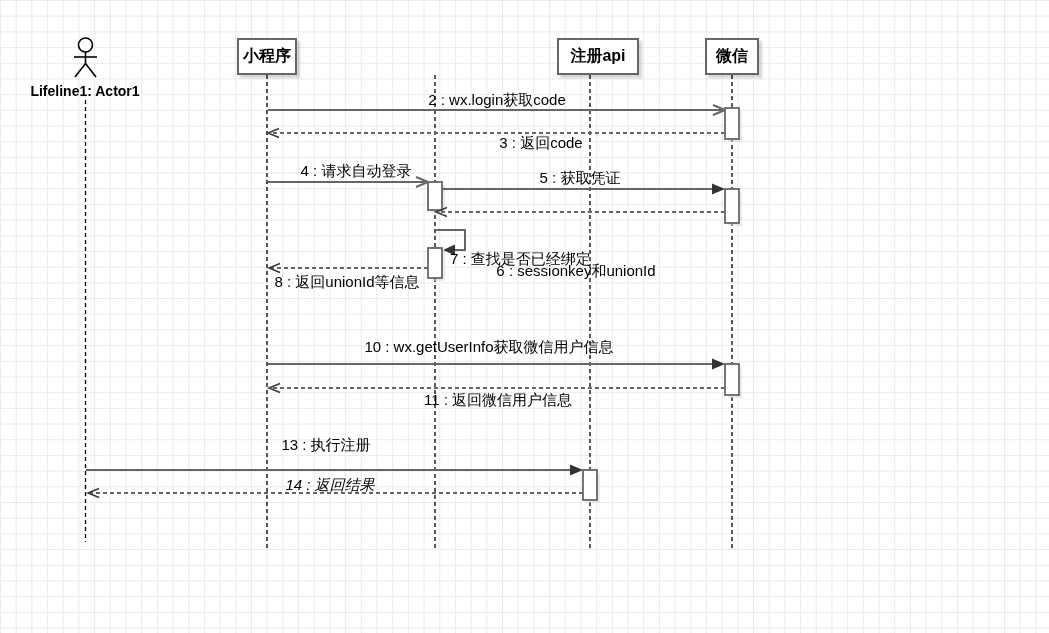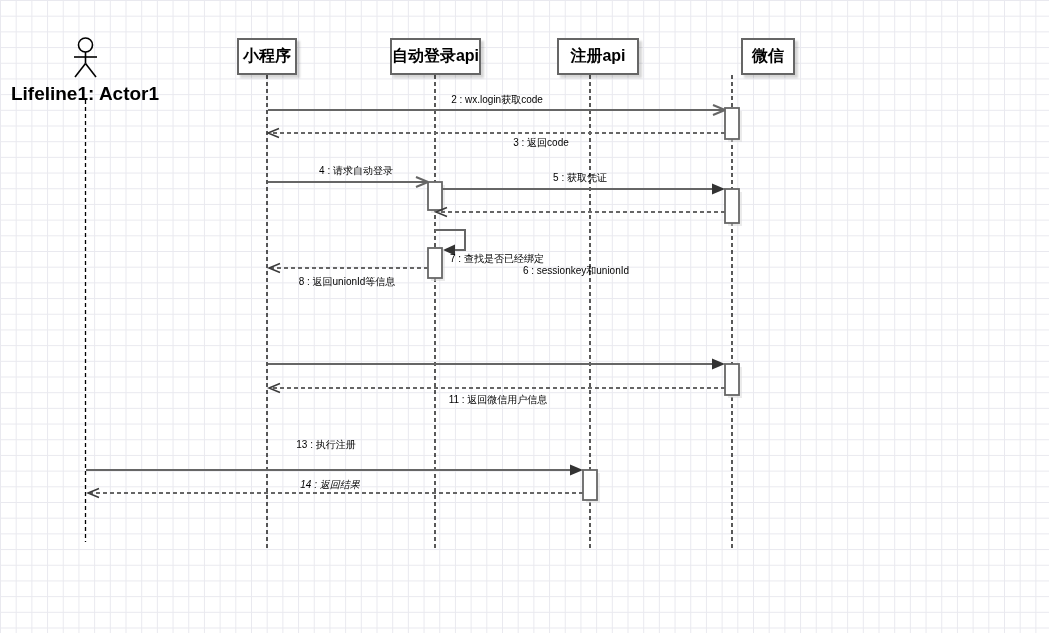--- a/index.html
+++ b/index.html
@@ -38,29 +38,29 @@
     font-weight: bold;
     color: #000;
     white-space: nowrap;
   }
 
   .actor-label {
     position: absolute;
     top: 83px;
     left: 85px;
     transform: translateX(-50%);
-    font-size: 19px;
+    font-size: 14px;
     font-weight: bold;
     color: #000;
     white-space: nowrap;
   }
 
   .msg-label {
     position: absolute;
-    font-size: 10px;
+    font-size: 15px;
     color: #000;
     white-space: nowrap;
     transform: translateX(-50%);
     line-height: 14px;
   }
   .msg-label.left-align { transform: none; margin-left: 7px; }
 </style>
 </head>
 <body>
 
@@ -154,36 +154,34 @@
 
     <g>
       <line x1="583" y1="493" x2="90" y2="493" stroke="#666" stroke-width="2" stroke-dasharray="4 3"></line>
       <path d="M99,488.5 L88,493 L99,497.5" stroke="#3a3a3a" stroke-width="1.5" fill="none"></path>
     </g>
   </svg>
 
   <div class="head-box" style="left:237px; width:60px;">
     <span>小程序</span>
   </div>
-  <div class="head-box" style="left:390px; width:91px;">
-    <span>自动登录api</span>
-  </div>
   <div class="head-box" style="left:557px; width:82px;">
     <span>注册api</span>
   </div>
-  <div class="head-box" style="left:741px; width:54px;text-align:right;">
+  <div class="head-box" style="left:705px; width:54px;text-align:right;">
     <span>微信</span>
   </div>
 
   <div class="actor-label">Lifeline1: Actor1</div>
 
   <div class="msg-label" style="left:497px; top:93px;">2 : wx.login获取code</div>
   <div class="msg-label" style="left:497px; top:136px;margin-left:44px;">3 : 返回code</div>
   <div class="msg-label" style="left:356px; top:164px;">4 : 请求自动登录</div>
   <div class="msg-label" style="left:580px; top:171px;">5 : 获取凭证</div>
   <div class="msg-label" style="left:576px; top:216px;margin-top:48px;">6 : sessionkey和unionId</div>
   <div class="msg-label left-align" style="left:443px; top:252px;">7 : 查找是否已经绑定</div>
   <div class="msg-label" style="left:347px; top:275px;">8 : 返回unionId等信息</div>
+  <div class="msg-label" style="left:489px; top:340px;">10 : wx.getUserInfo获取微信用户信息</div>
   <div class="msg-label" style="left:498px; top:393px;">11 : 返回微信用户信息</div>
   <div class="msg-label" style="left:326px; top:438px;">13 : 执行注册</div>
   <div class="msg-label" style="left:330px; top:478px;font-style:italic;">14 : 返回结果</div>
 
 </div>
 
 </body></html>

